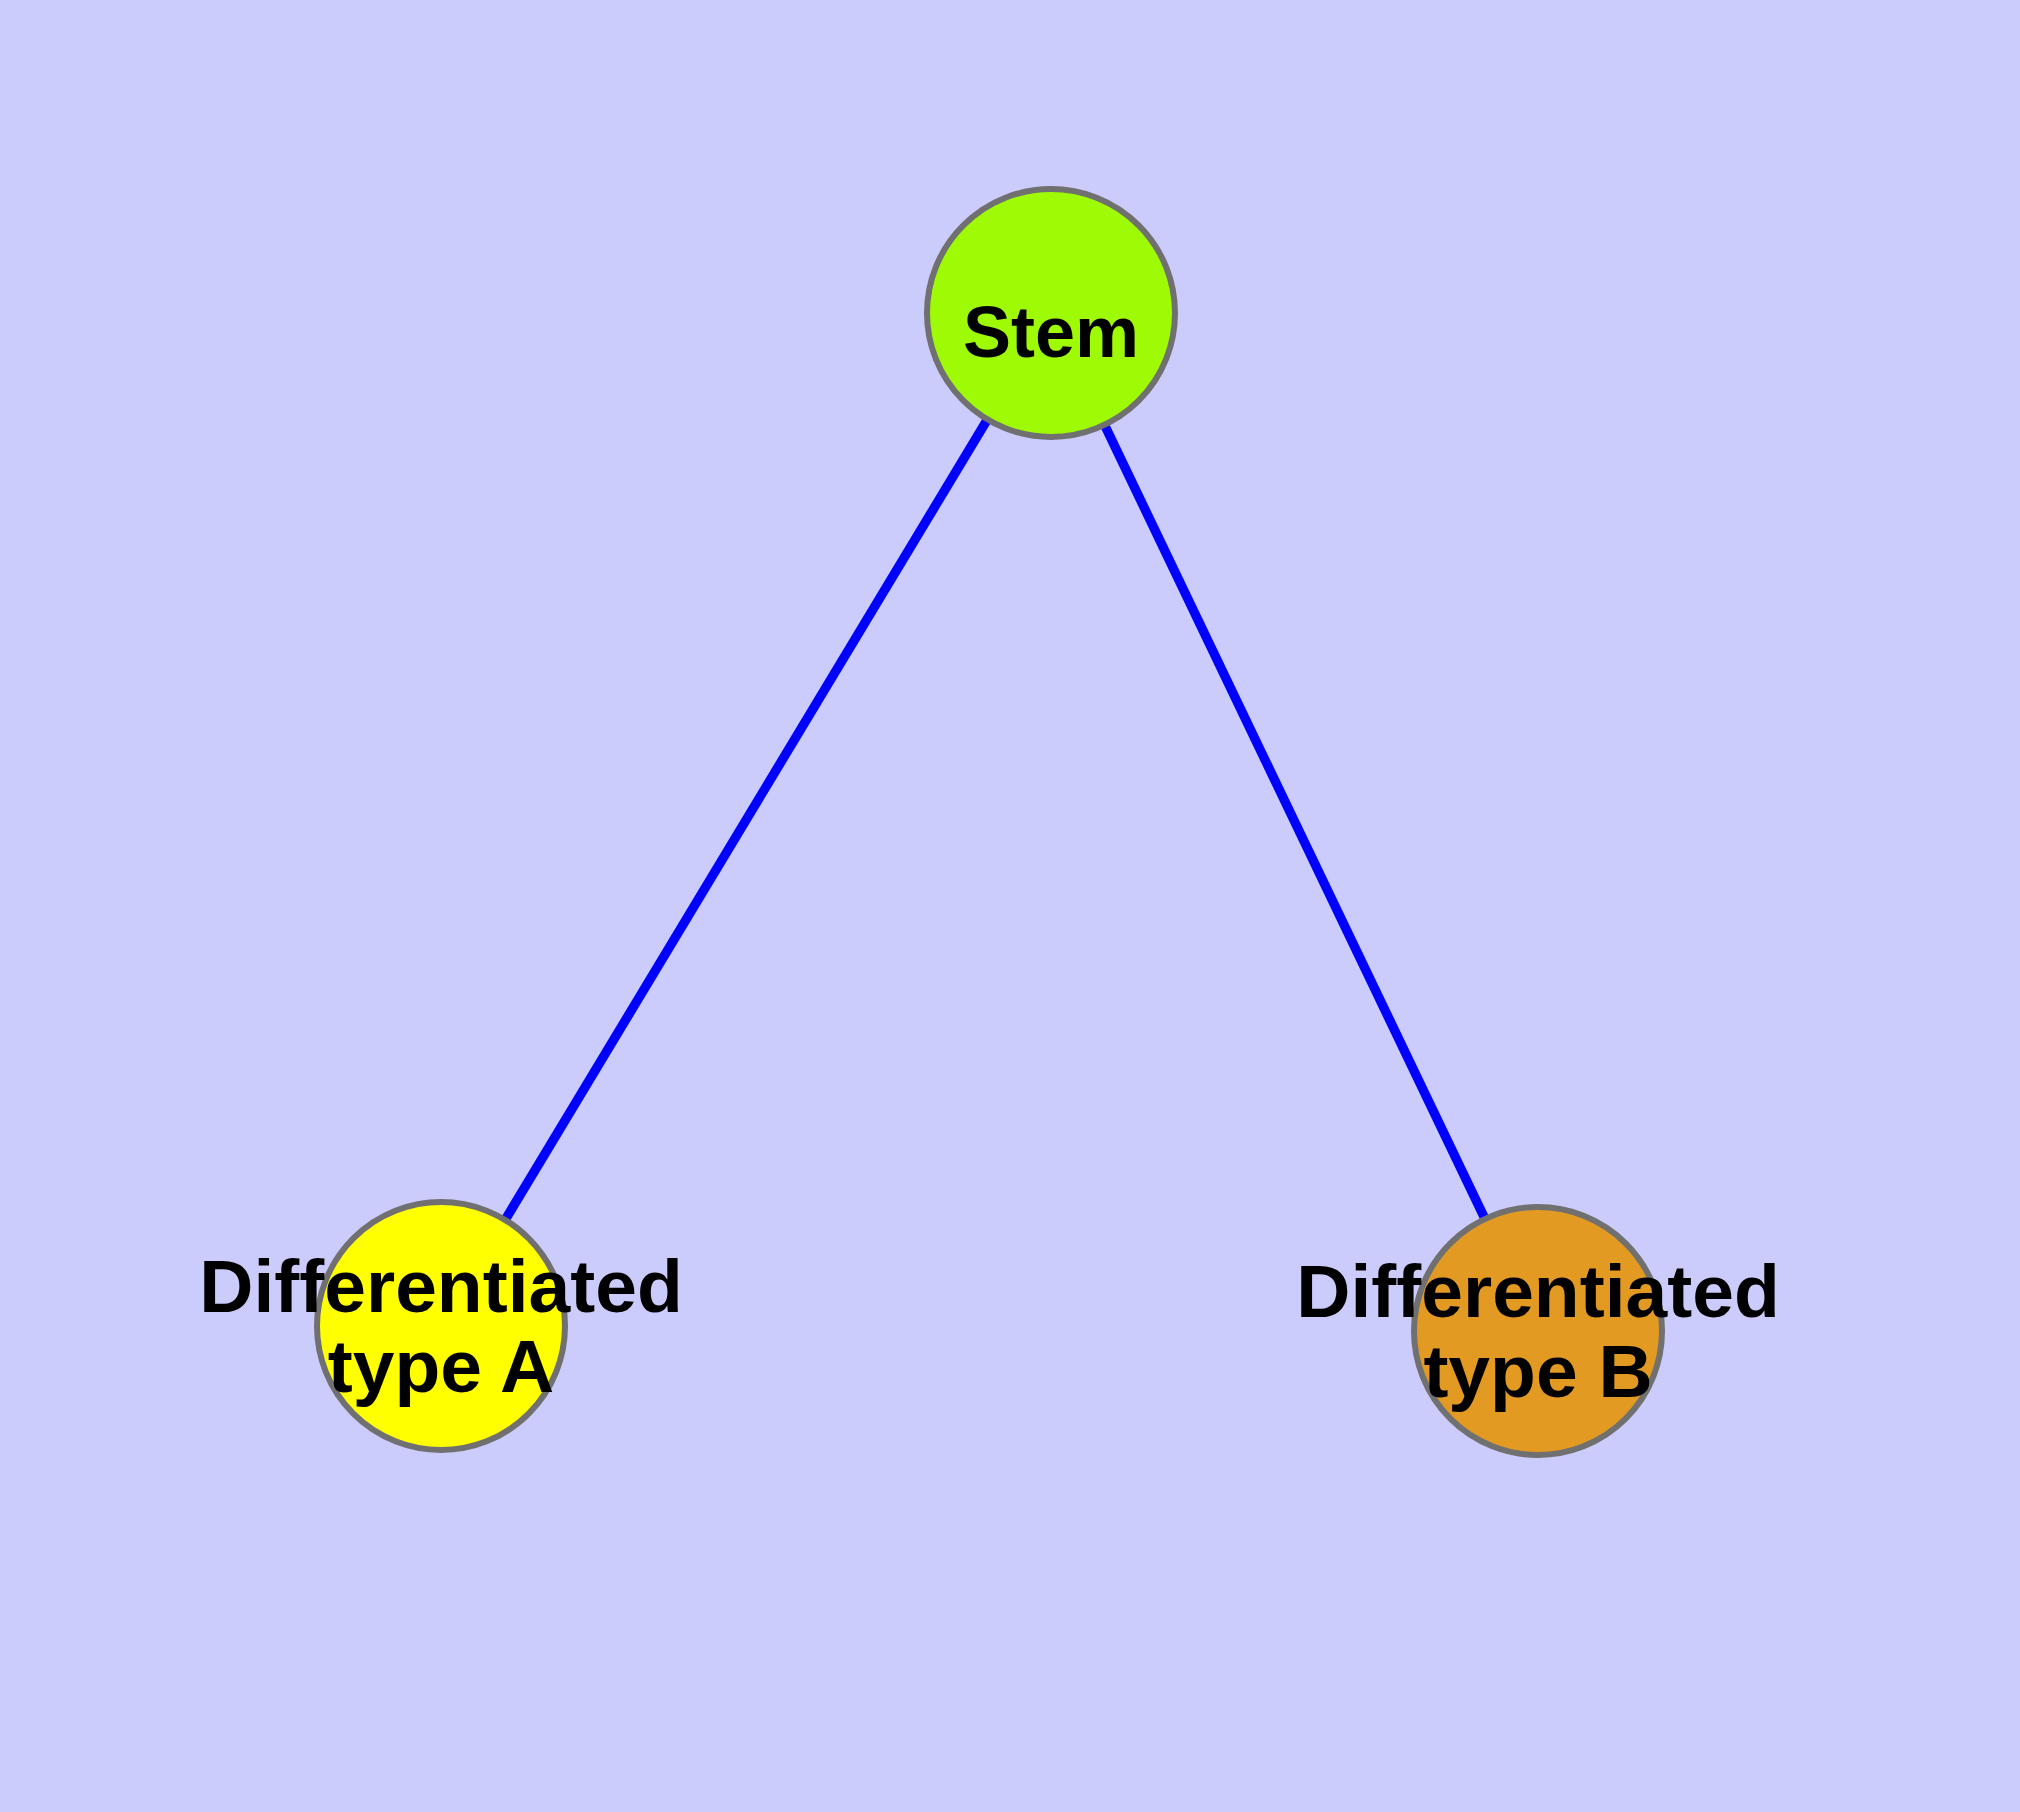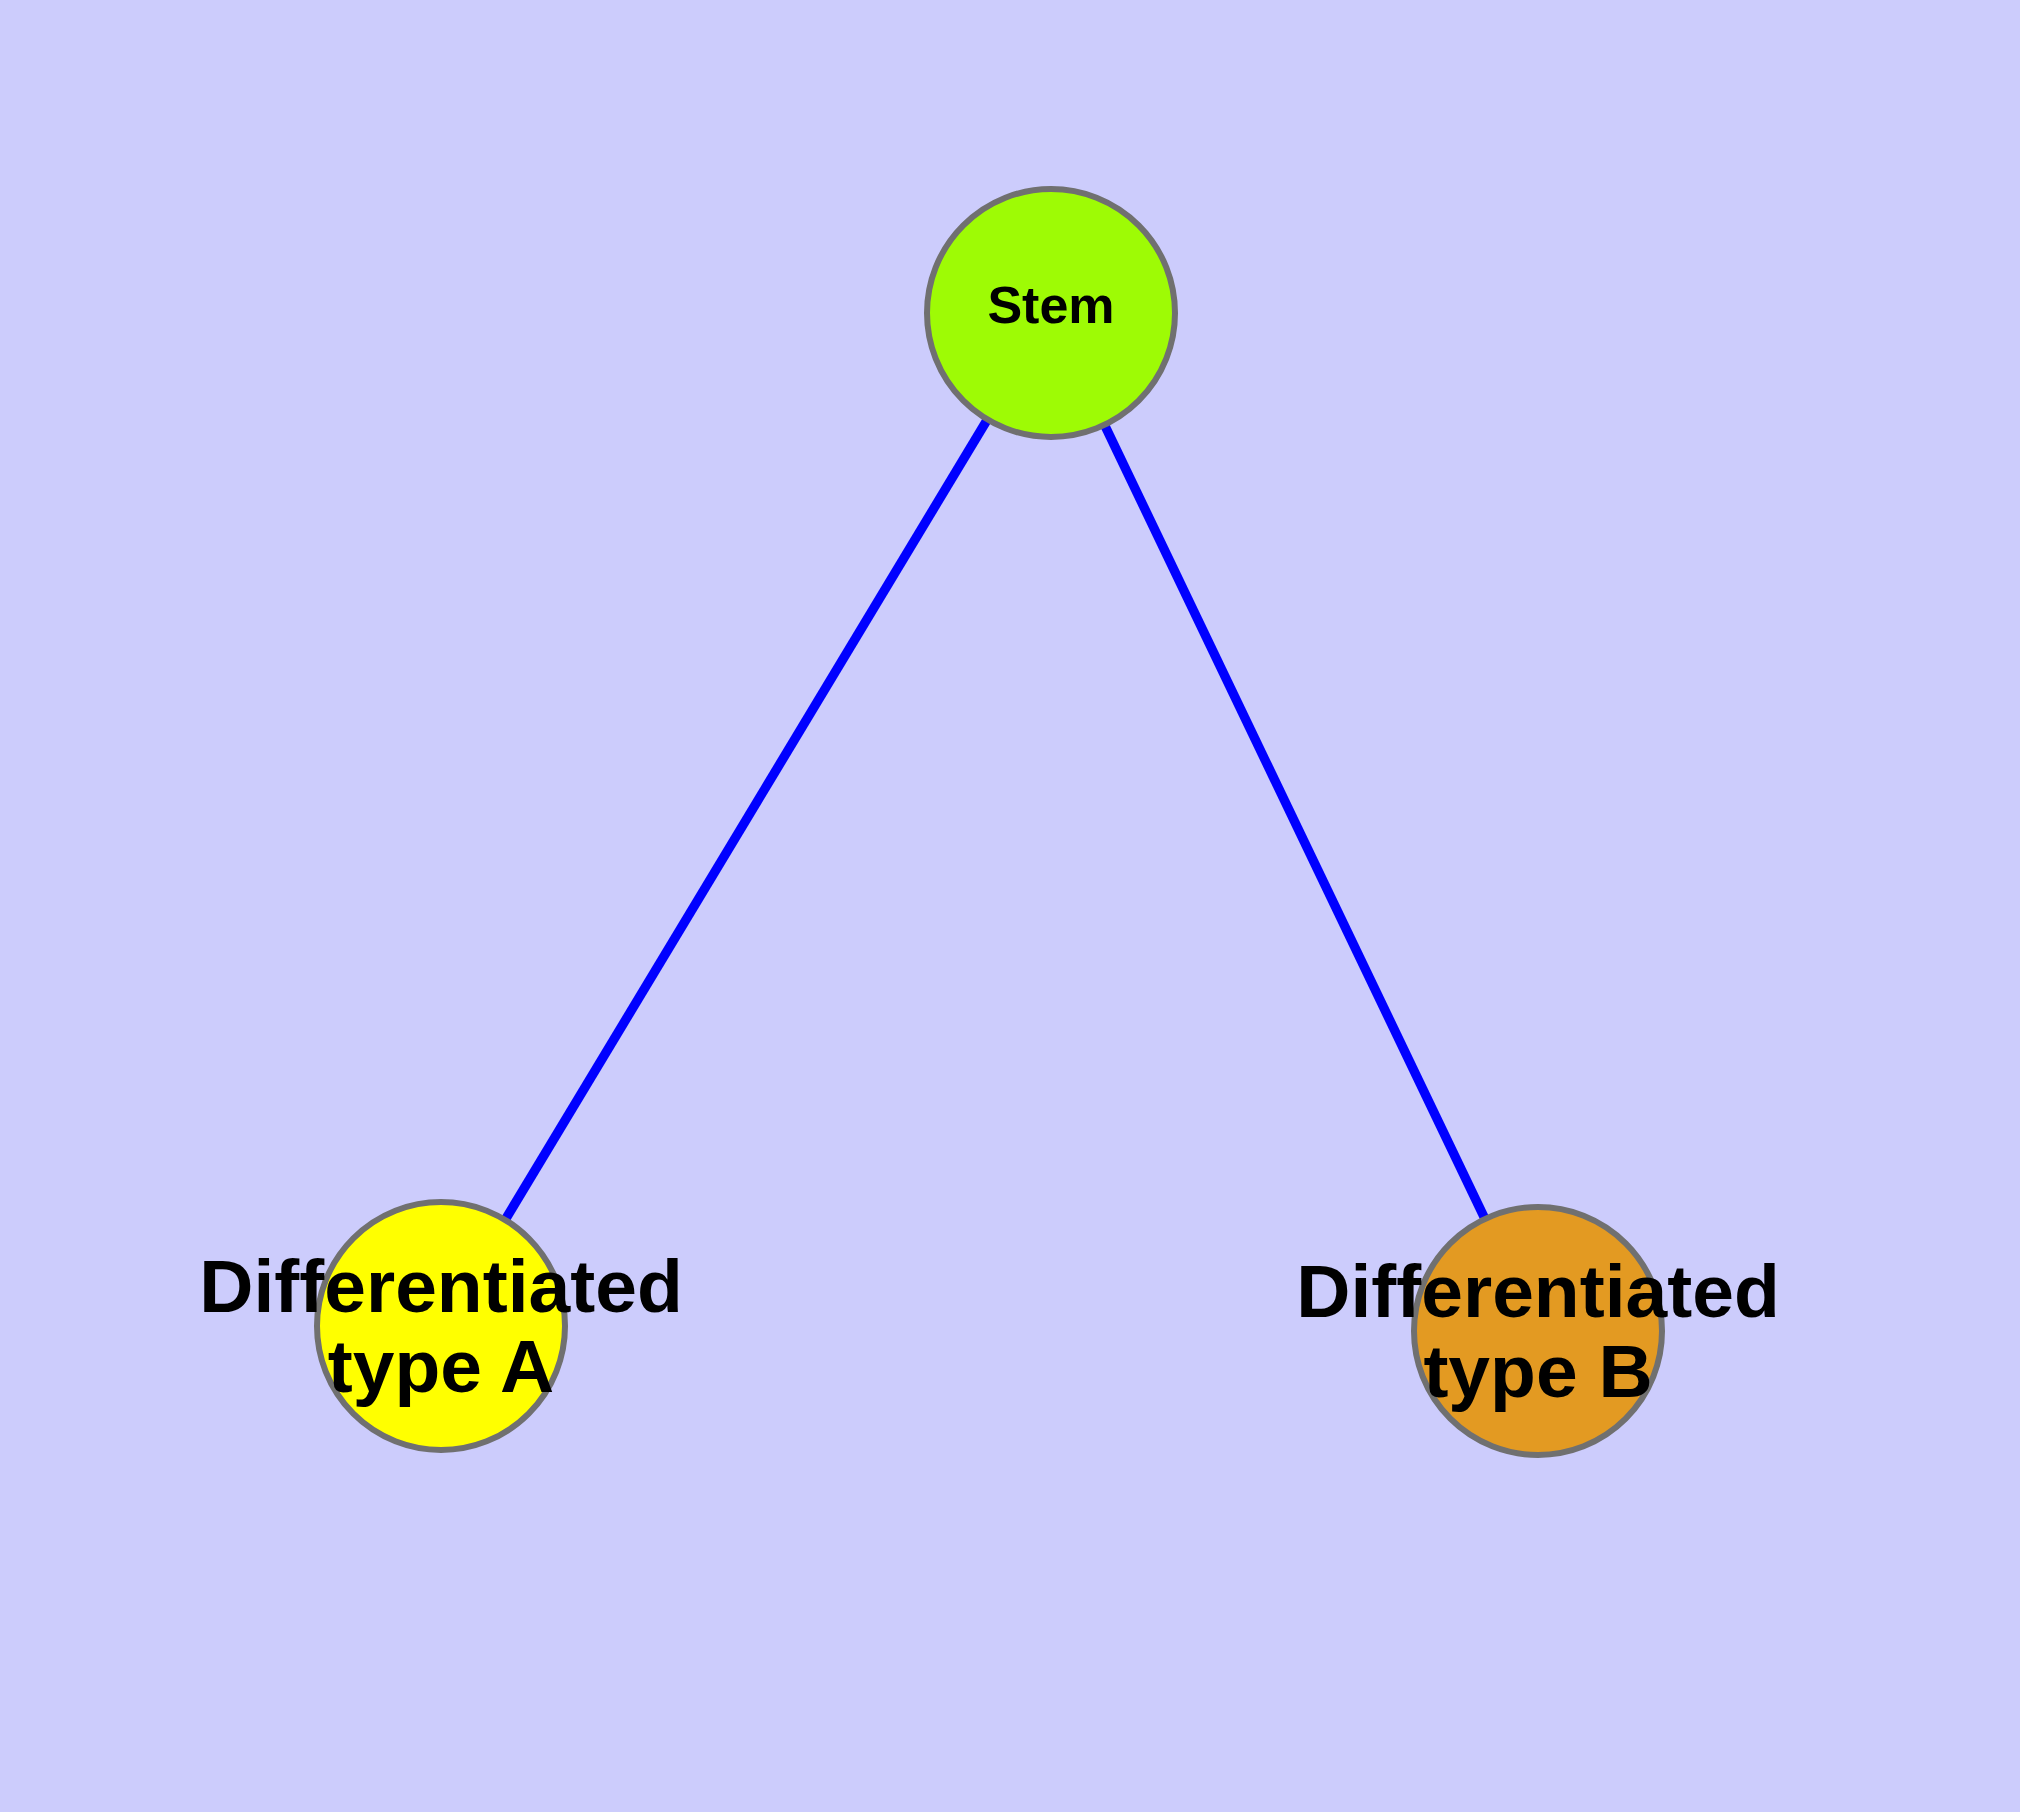--- a/index.html
+++ b/index.html
@@ -46,20 +46,20 @@
 
   <svg id="edge-layer" viewBox="0 0 2384 2138" style="width: 2021px; height: 1812px;">
     <line stroke="#0000ff" stroke-width="11" stroke-linecap="butt" x1="1240" y1="370" x2="520" y2="1565"></line>
     <line stroke="#0000ff" stroke-width="11" stroke-linecap="butt" x1="1240" y1="370" x2="1815" y2="1570"></line>
   </svg>
 
   <div class="node" style="left: 924px; top: 186px; width: 254px; height: 254px; background: rgb(158, 251, 5); border: 6px solid rgb(112, 112, 112);"></div>
   <div class="node" style="left: 314px; top: 1199px; width: 254px; height: 254px; background: rgb(255, 255, 0); border: 6px solid rgb(112, 112, 112);"></div>
   <div class="node" style="left: 1411px; top: 1204px; width: 254px; height: 254px; background: rgb(227, 154, 34); border: 6px solid rgb(112, 112, 112);"></div>
 
-  <div class="node-label" style="left: 1051px; top: 306px; color: rgb(0, 0, 0); font-size: 52px;">Stem</div>
+  <div class="node-label" style="left: 1051px; top: 332px; color: rgb(0, 0, 0); font-size: 72px;">Stem</div>
   <div class="node-label" style="left: 441px; top: 1326px; color: rgb(0, 0, 0); font-size: 75px;">Differentiated
 type A</div>
   <div class="node-label" style="left: 1538px; top: 1331px; color: rgb(0, 0, 0); font-size: 75px;">Differentiated
 type B</div>
 
 </div>
 
 
 </body></html>

